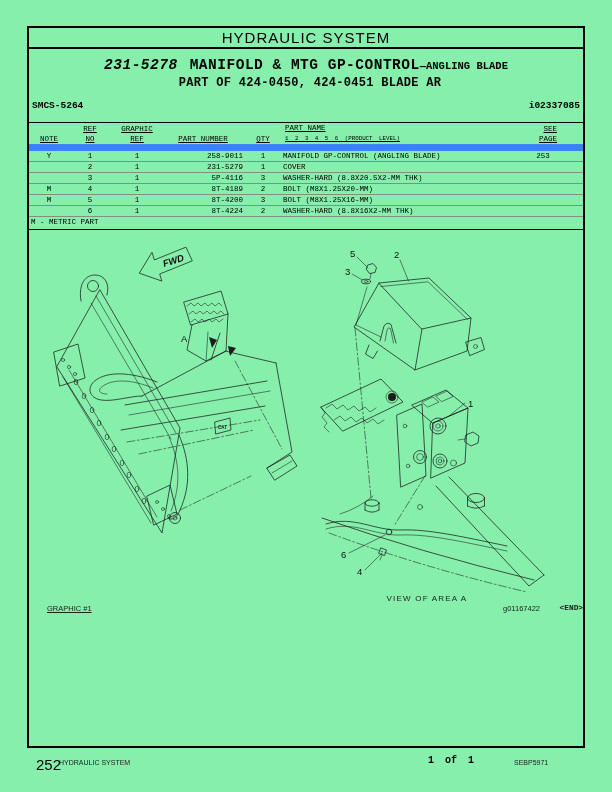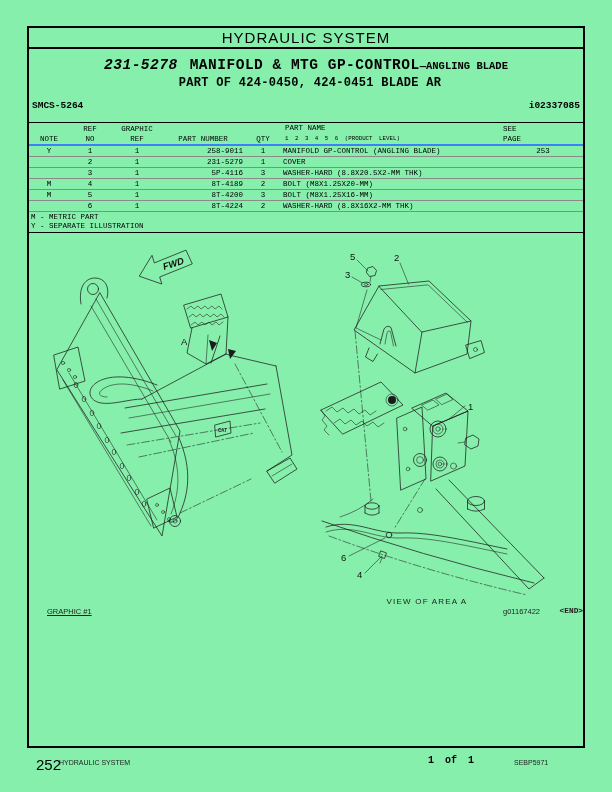--- a/index.html
+++ b/index.html
@@ -23,29 +23,29 @@
 
   .smcs-row{display:flex;justify-content:space-between;align-items:flex-end;
             padding:0 3px 11px 3px;border-bottom:1.5px solid #000;height:11px;
             font-size:9.5px;font-weight:bold;}
 
   table.parts{width:100%;border-collapse:collapse;table-layout:fixed;}
   table.parts th,table.parts td{padding:0;margin:0;font-weight:normal;
       font-family:"Liberation Mono",monospace;font-size:7.5px;line-height:10px;
       white-space:nowrap;overflow:hidden;}
   .hdr td{font-weight:bold;font-size:7.3px;line-height:8px;vertical-align:bottom;
-      padding:3px 0 1px 0;border-bottom:2px solid #3b82f6;}
+      padding:3px 0 1px 0;border-bottom:7px solid #3b82f6;text-decoration:underline;}
   .hdr .c{text-align:center;}
   .prodlvl{font-size:5.8px;font-weight:normal;word-spacing:3px;}
   tr.r td{border-bottom:1px solid #8a8a8a;height:10px;}
   td.c{text-align:center;}
   td.pn{text-align:right;padding-right:14px;font-weight:bold;font-size:7.8px;}
   td.nm{text-align:left;padding-left:2px;}
   td.pg{text-align:center;padding-right:22px;}
-  .hdr td.pgh{text-align:left;padding-right:18px;}
+  .hdr td.pgh{text-align:right;padding-right:26px;}
   .hdr td.nmh{text-align:left;padding-left:2px;}
 
   .legend{border-bottom:1.5px solid #000;padding:1px 16px 2px 2px;}
   .legend div{font-size:7.5px;line-height:8.5px;}
 
   .graphic-area{position:relative;height:536px;}
   .gcap{position:absolute;top:374px;font-size:7.5px;color:#222;}
   .gcap-left{left:18px;text-decoration:underline;}
   .gcap-center{left:0;width:100%;text-align:right;font-weight:bold;
                font-family:"Liberation Mono",monospace;font-size:7.8px;}
@@ -163,21 +163,20 @@
         <td class="pn">8T-4224</td>
         <td class="c">2</td>
         <td class="nm">WASHER-HARD (8.8X16X2-MM THK)</td>
         <td class="pg"></td>
       </tr>
     </tbody>
       </table>
 
     <div class="legend mono">
       <div>M - METRIC PART</div>
-      <div>Y - SEPARATE ILLUSTRATION</div>
     </div>
 
     <div class="graphic-area">
       <svg width="558" height="390" viewBox="0 0 558 390">
 
         <g transform="translate(136,34) rotate(-17)">
           <path class="ln" d="M -27 1 L -9 -15 L -9 -7 L 25 -10 L 27 5 L -8 8 L -8 15 Z"></path>
           <text class="callout" x="9" y="2.5" text-anchor="middle" font-style="italic" font-weight="bold" font-size="10">FWD</text>
         </g>
 

